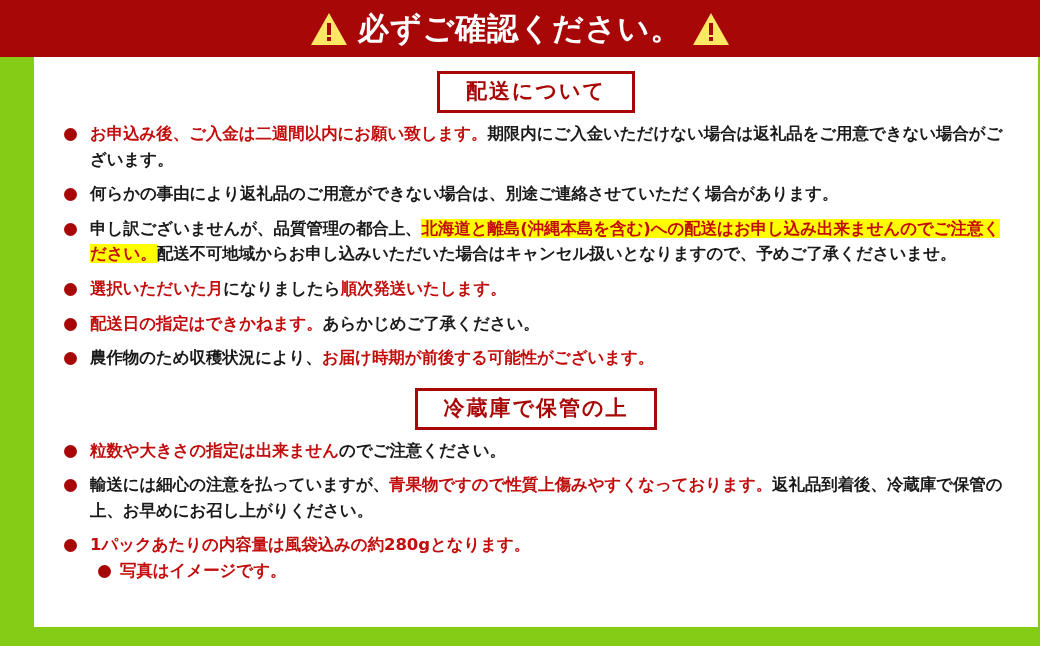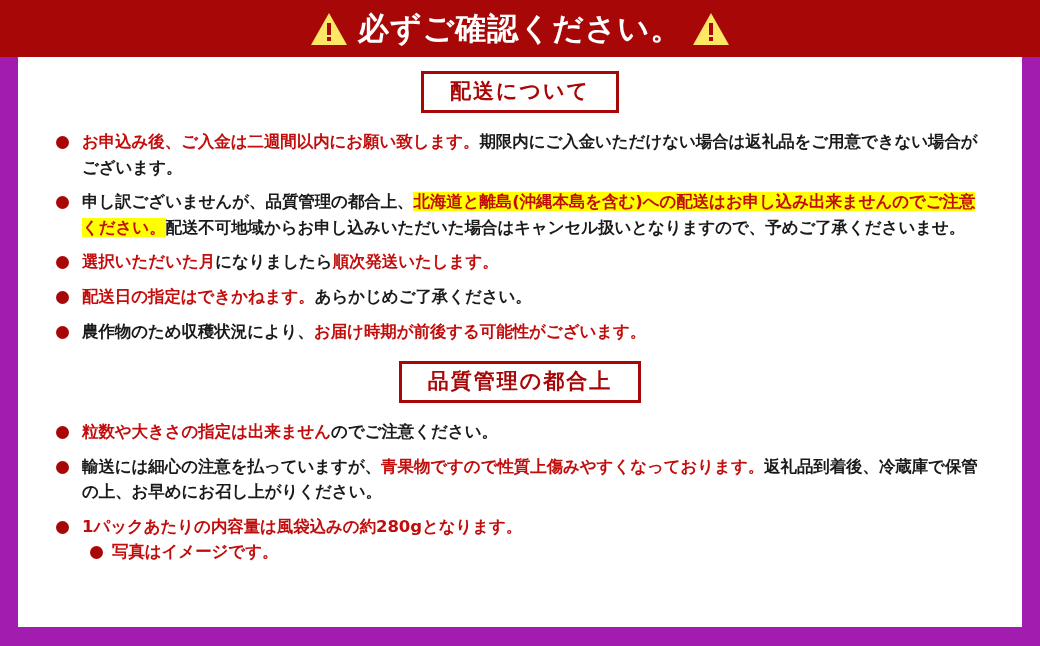--- a/index.html
+++ b/index.html
@@ -9,21 +9,21 @@
     background: #ffffff;
   }
   body {
     font-family: "DejaVu Sans", "Liberation Sans", sans-serif;
   }
 
   #page {
     position: relative;
     width: 1040px;
     height: 646px;
-    background: #a21caf;
+    background: #84cc16;
     box-sizing: border-box;
     overflow: hidden;
   }
 
   
   .banner {
     position: absolute;
     left: 0;
     top: 0;
     width: 1040px;
@@ -45,21 +45,21 @@
   .warn-tri {
     display: inline-block;
     width: 38px;
     height: 34px;
     flex: 0 0 auto;
   }
 
   
   .panel {
     position: absolute;
-    left: 18px;
+    left: 34px;
     top: 57px;
     width: 1004px;
     height: 570px;
     background: #ffffff;
     box-sizing: border-box;
     padding: 14px 16px 0 16px;
     overflow: hidden;
   }
 
   
@@ -75,21 +75,21 @@
     padding: 5px 26px 7px 26px;
     line-height: 1.15;
     letter-spacing: 2px;
     background: #ffffff;
     white-space: nowrap;
   }
 
   
   ul.notice-list {
     list-style: none;
-    margin: 16px;
+    margin: 8px;
     padding: 0;
   }
   ul.notice-list li {
     position: relative;
     padding-left: 32px;
     margin: 0 0 9px 0;
     font-size: 16.5px;
     line-height: 1.55;
     color: #1a1a1a;
     font-weight: bold;
@@ -163,38 +163,42 @@
       <div class="section-title">配送について</div>
     </div>
 
     <ul class="notice-list list-delivery">
       <li>
         <span class="dot"></span>
         <span class="t-red">お申込み後、ご入金は二週間以内にお願い致します。</span><span class="t-black">期限内にご入金いただけない場合は返礼品をご用意できない場合がございます。</span>
       </li>
       <li>
         <span class="dot"></span>
+        <span class="t-black">何らかの事由により返礼品のご用意ができない場合は、別途ご連絡させていただく場合があります。</span>
+      </li>
+      <li>
+        <span class="dot"></span>
         <span class="t-black">申し訳ございませんが、品質管理の都合上、</span><span class="hl">北海道と離島(沖縄本島を含む)への配送はお申し込み出来ませんのでご注意ください。</span><span class="t-black">配送不可地域からお申し込みいただいた場合はキャンセル扱いとなりますので、予めご了承くださいませ。</span>
       </li>
       <li>
         <span class="dot"></span>
         <span class="t-red">選択いただいた月</span><span class="t-black">になりましたら</span><span class="t-red">順次発送いたします。</span>
       </li>
       <li>
         <span class="dot"></span>
         <span class="t-red">配送日の指定はできかねます。</span><span class="t-black">あらかじめご了承ください。</span>
       </li>
       <li>
         <span class="dot"></span>
         <span class="t-black">農作物のため収穫状況により、</span><span class="t-red">お届け時期が前後する可能性がございます。</span>
       </li>
     </ul>
 
     <div class="section-title-wrap gap-title">
-      <div class="section-title">品質管理の都合上</div>
+      <div class="section-title">冷蔵庫で保管の上</div>
     </div>
 
     <ul class="notice-list list-gift">
       <li>
         <span class="dot"></span>
         <span class="t-red">粒数や大きさの指定は出来ません</span><span class="t-black">のでご注意ください。</span>
       </li>
       <li>
         <span class="dot"></span>
         <span class="t-black">輸送には細心の注意を払っていますが、</span><span class="t-red">青果物ですので性質上傷みやすくなっております。</span><span class="t-black">返礼品到着後、冷蔵庫で保管の上、お早めにお召し上がりください。</span>

